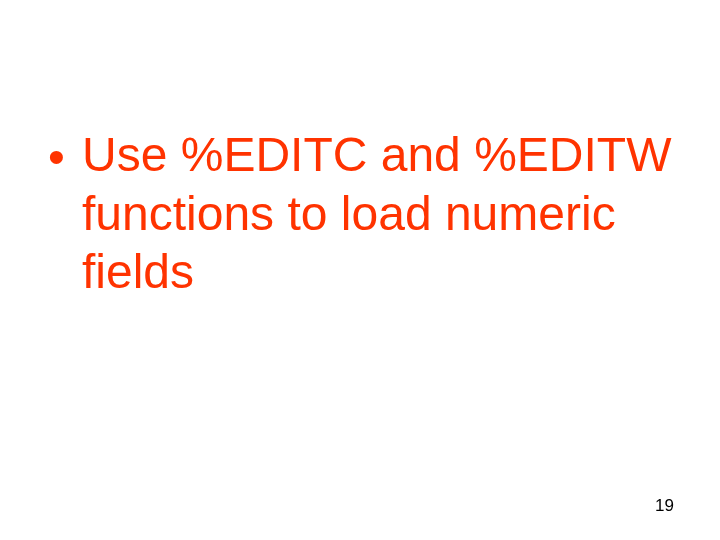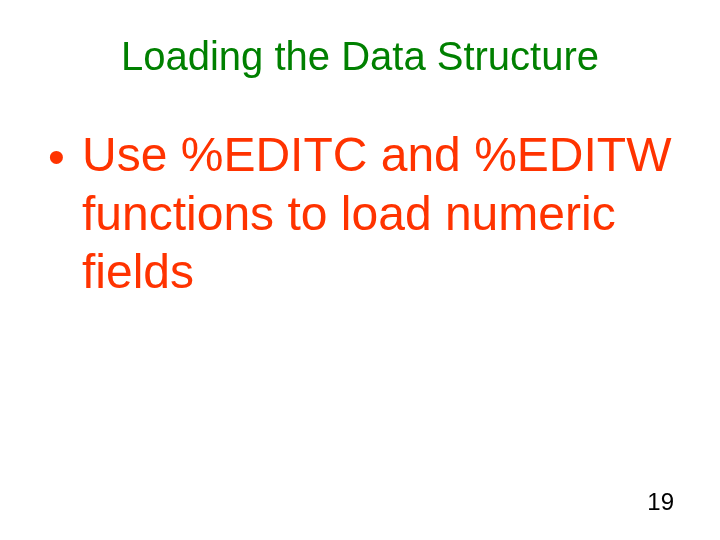--- a/index.html
+++ b/index.html
@@ -50,28 +50,27 @@
     font-size: 48px;
   }
   .bullet-text {
     flex: 1 1 auto;
   }
   .pagenum {
     position: absolute;
     right: 46px;
     bottom: 24px;
     color: #000;
-    font-size: 24px;
+    font-size: 17px;
   }
 </style>
 </head>
 <body>
 
 <div class="slide">
-  <div class="title">Loading the Data Structure</div>
   <div class="body">
     <div class="bullet-row">
       <div class="bullet-dot">•</div>
       <div class="bullet-text">Use %EDITC and %EDITW functions to load numeric fields</div>
     </div>
   </div>
   <div class="pagenum">19</div>
 </div>
 
 </body></html>

